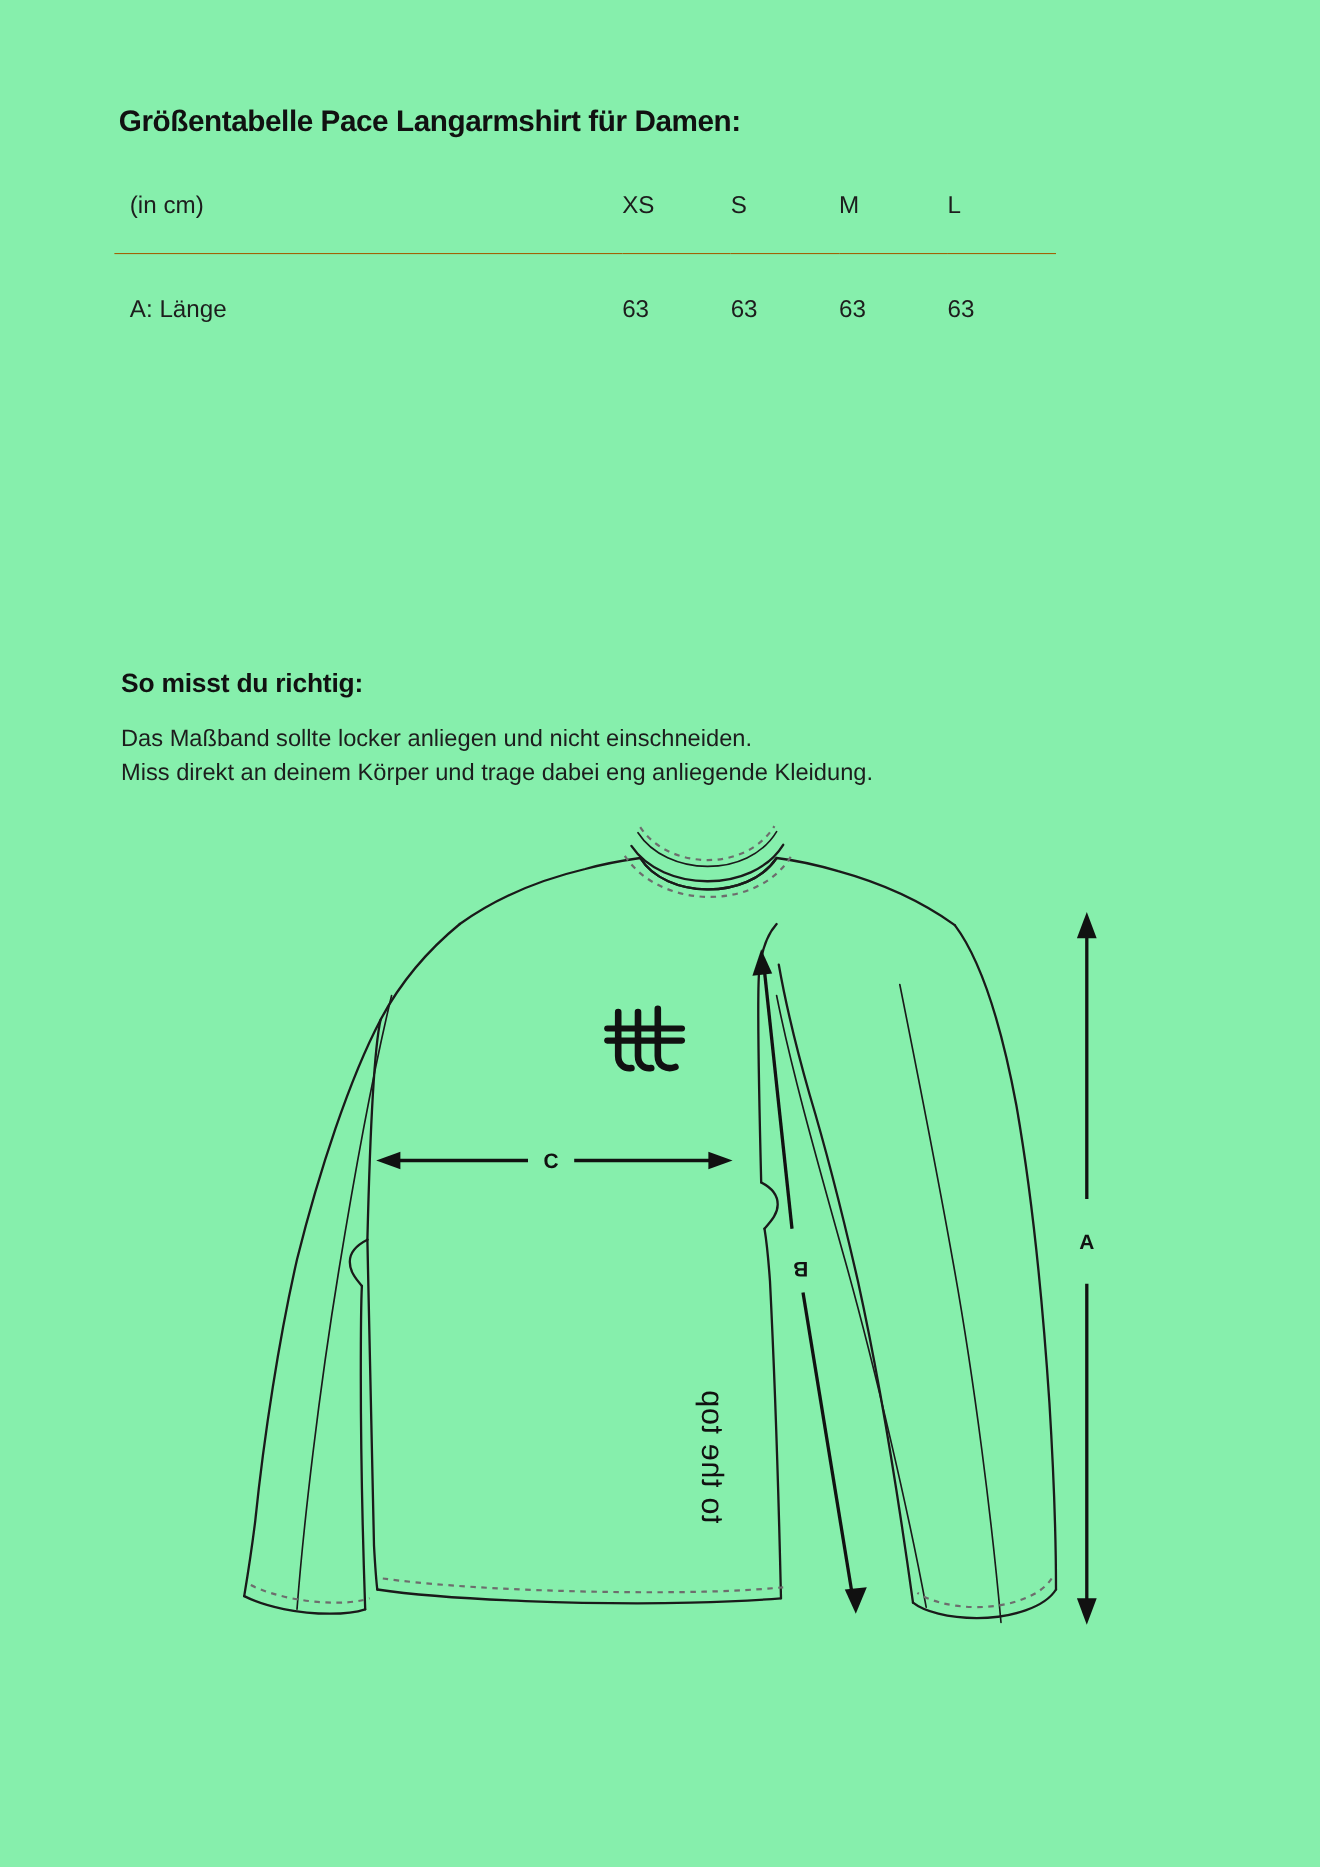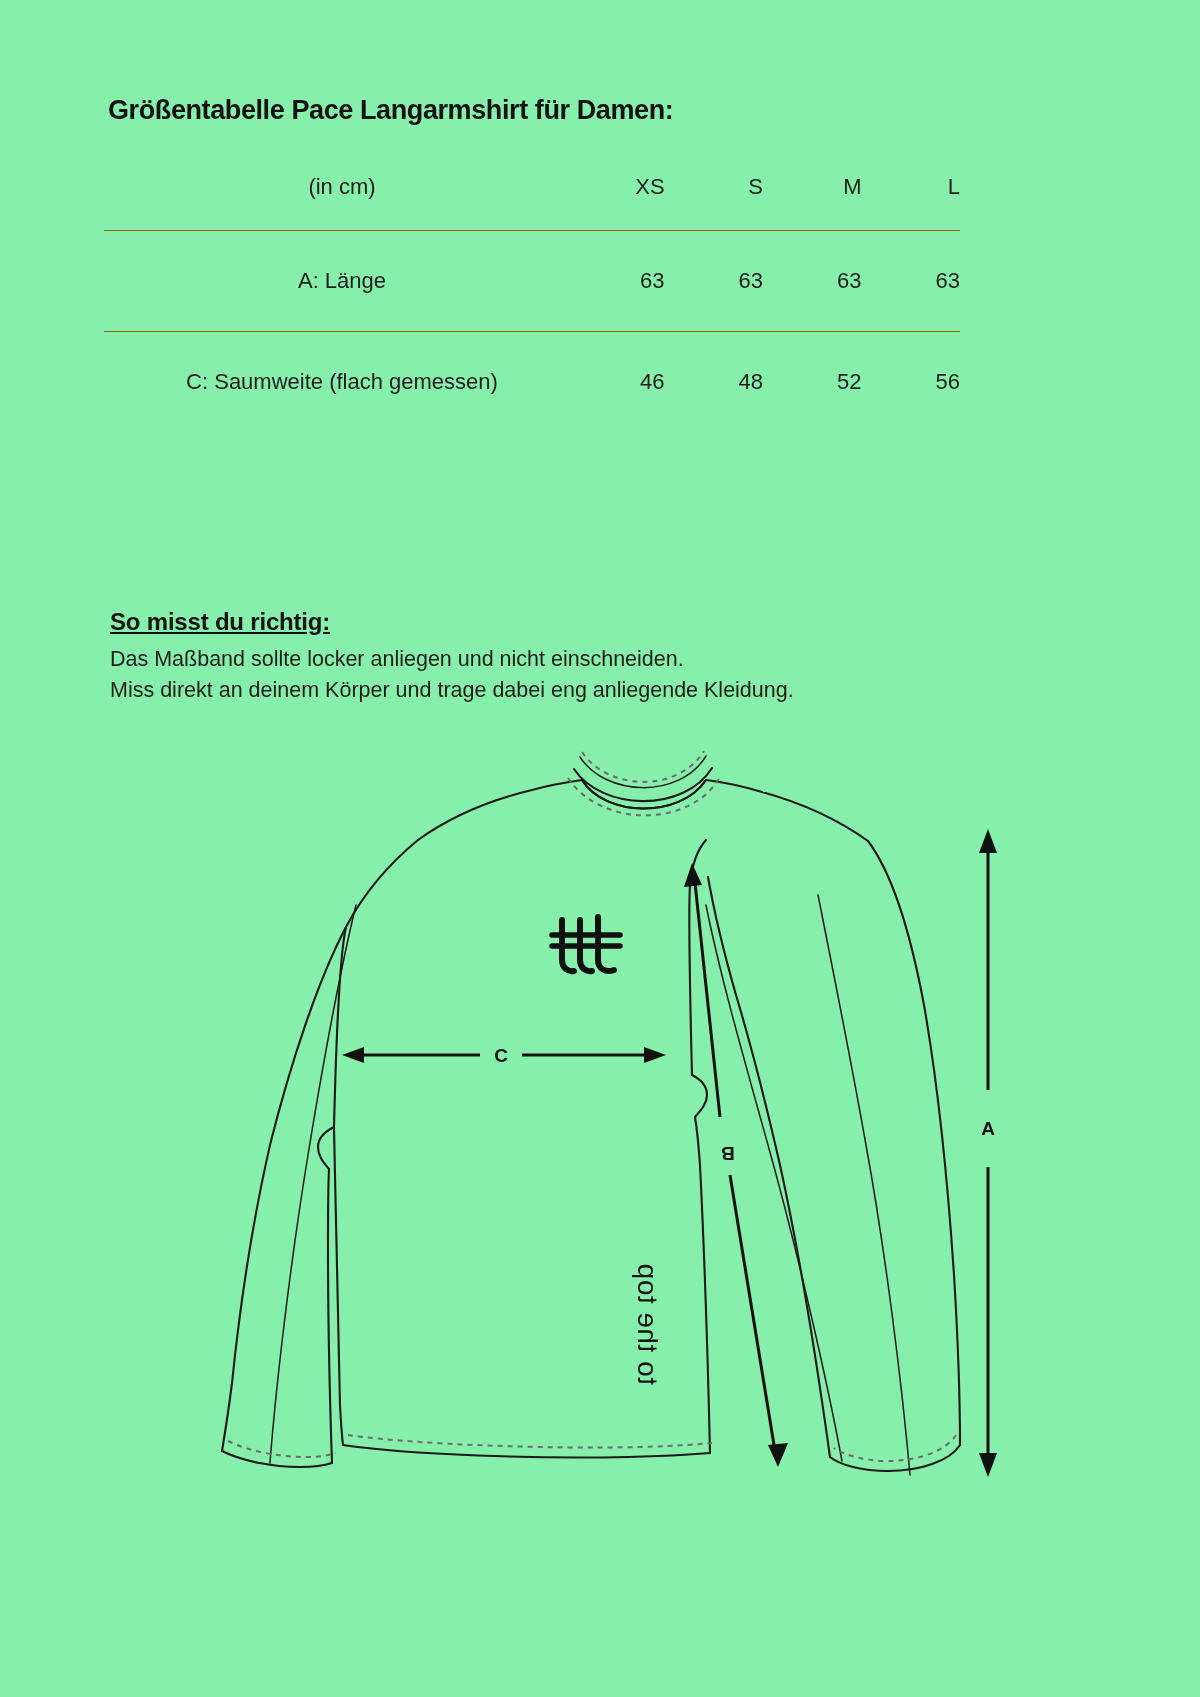--- a/index.html
+++ b/index.html
@@ -45,27 +45,27 @@
   .size-table th,
   .size-table td {
     font-weight: normal;
     font-size: 22px;
     color: #1d1d1d;
     padding: 0;
     vertical-align: middle;
   }
   .size-table th.label-col,
   .size-table td.label-col {
-    text-align: center;
+    text-align: left;
     padding-left: 14px;
     width: 455px;
   }
   .size-table th.size-col,
   .size-table td.size-col {
-    text-align: right;
+    text-align: left;
     width: 100px;
   }
   .size-table thead th {
     height: 78px;
     padding-bottom: 4px;
   }
   .size-table tbody td {
     height: 100px;
     border-top: 1px solid #a16207;
   }
@@ -76,22 +76,21 @@
     left: 110px;
     top: 608px;
     width: 900px;
   }
   .howto-title {
     font-size: 24px;
     font-weight: bold;
     font-stretch: condensed;
     letter-spacing: -0.2px;
     color: #111111;
-    margin: 0 0 8px 0;
-    text-decoration: underline;
+    margin: 0 0 20px 0;
   }
   .howto-line {
     font-size: 21.5px;
     line-height: 31px;
     color: #1d1d1d;
     white-space: nowrap;
   }
 
   
   .illustration {
@@ -163,27 +162,20 @@
       </tr>
     </thead>
     <tbody>
       <tr>
         <td class="label-col">A: Länge</td>
         <td class="size-col">63</td>
         <td class="size-col">63</td>
         <td class="size-col">63</td>
         <td class="size-col">63</td>
       </tr>
-      <tr>
-        <td class="label-col">C: Saumweite (flach gemessen)</td>
-        <td class="size-col">46</td>
-        <td class="size-col">48</td>
-        <td class="size-col">52</td>
-        <td class="size-col">56</td>
-      </tr>
     </tbody>
   </table>
 
   <div class="howto">
     <div class="howto-title">So misst du richtig:</div>
     <div class="howto-line">Das Maßband sollte locker anliegen und nicht einschneiden.</div>
     <div class="howto-line">Miss direkt an deinem Körper und trage dabei eng anliegende Kleidung.</div>
   </div>
 
   <div class="illustration">

